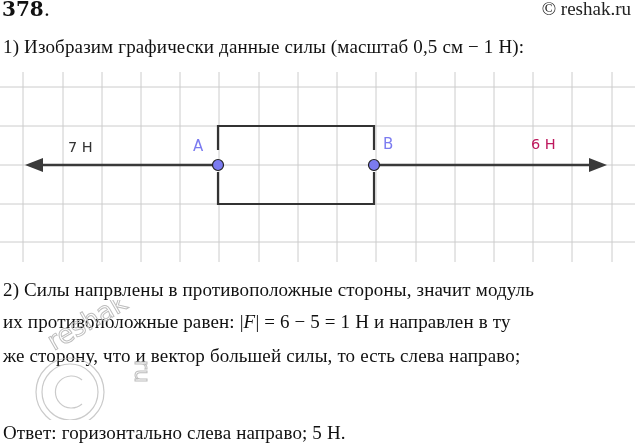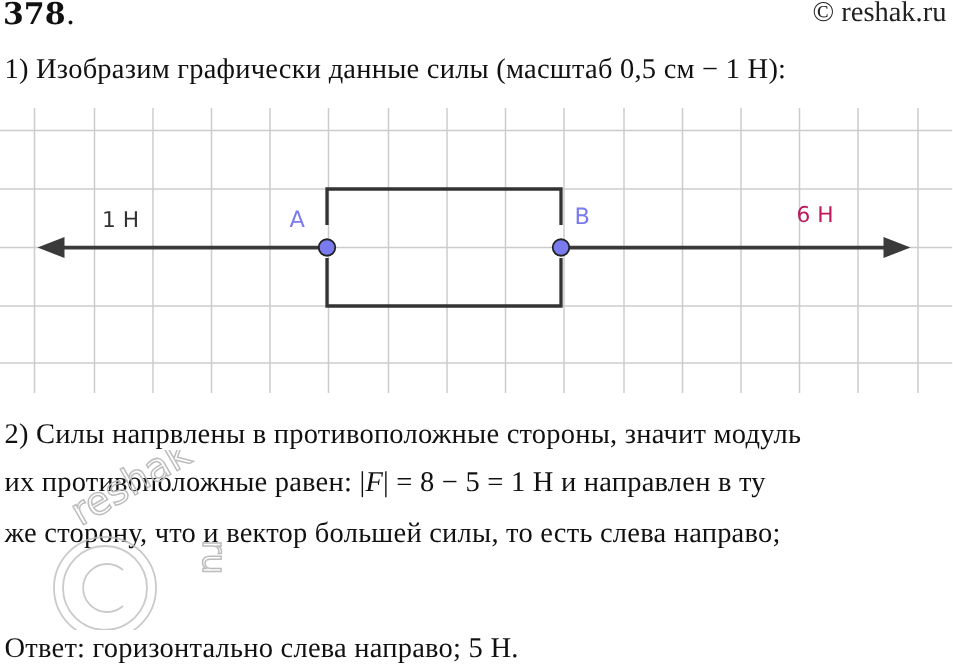--- a/index.html
+++ b/index.html
@@ -65,25 +65,25 @@
     <line x1="374" y1="165" x2="596" y2="165" stroke="#3a3a3a" stroke-width="2.5"></line>
     <polygon points="607,165 589,158 589,172" fill="#3a3a3a"></polygon>
   </g>
 
   <circle cx="218" cy="165" r="5.5" fill="#7b7bf0" stroke="#222" stroke-width="1.2"></circle>
   <circle cx="374" cy="165" r="5.5" fill="#7b7bf0" stroke="#222" stroke-width="1.2"></circle>
 </svg>
 
 <div class="abs" style="left:193px; top:137px; font-family:'DejaVu Sans',sans-serif; font-size:15px; color:#7b7bf0;">A</div>
 <div class="abs" style="left:383px; top:135px; font-family:'DejaVu Sans',sans-serif; font-size:15px; color:#7b7bf0;">B</div>
-<div class="abs" style="left:68px; top:139px; font-family:'DejaVu Sans',sans-serif; font-size:14.5px; color:#333;">1 H</div>
+<div class="abs" style="left:68px; top:139px; font-family:'DejaVu Sans',sans-serif; font-size:14.5px; color:#333;">7 H</div>
 <div class="abs" style="left:531px; top:136px; font-family:'DejaVu Sans',sans-serif; font-size:14.5px; color:#be185d;">6 H</div>
 
 <div class="abs line l2">2) Силы напрвлены в противоположные стороны, значит модуль</div>
-<div class="abs line l3"><span>их противоположные равен:  |</span><span class="math-it">F</span><span>| = 8 − 5 = 1 Н  и направлен в ту</span></div>
+<div class="abs line l3"><span>их противоположные равен:  |</span><span class="math-it">F</span><span>| = 6 − 5 = 1 Н  и направлен в ту</span></div>
 <div class="abs line l4">же сторону, что и вектор большей силы, то есть слева направо;</div>
 
 <div class="abs line l5">Ответ:  горизонтально слева направо;  5 Н.</div>
 
 <svg class="watermark" width="160" height="120" viewBox="0 0 160 120" xmlns="http://www.w3.org/2000/svg">
   <g fill="none" stroke="#bdbdbd" stroke-width="1.2" opacity="0.8">
     <circle cx="50" cy="92" r="34"></circle>
     <circle cx="50" cy="92" r="28"></circle>
     <path d="M62 80 A16 16 0 1 0 62 104"></path>
   </g>

